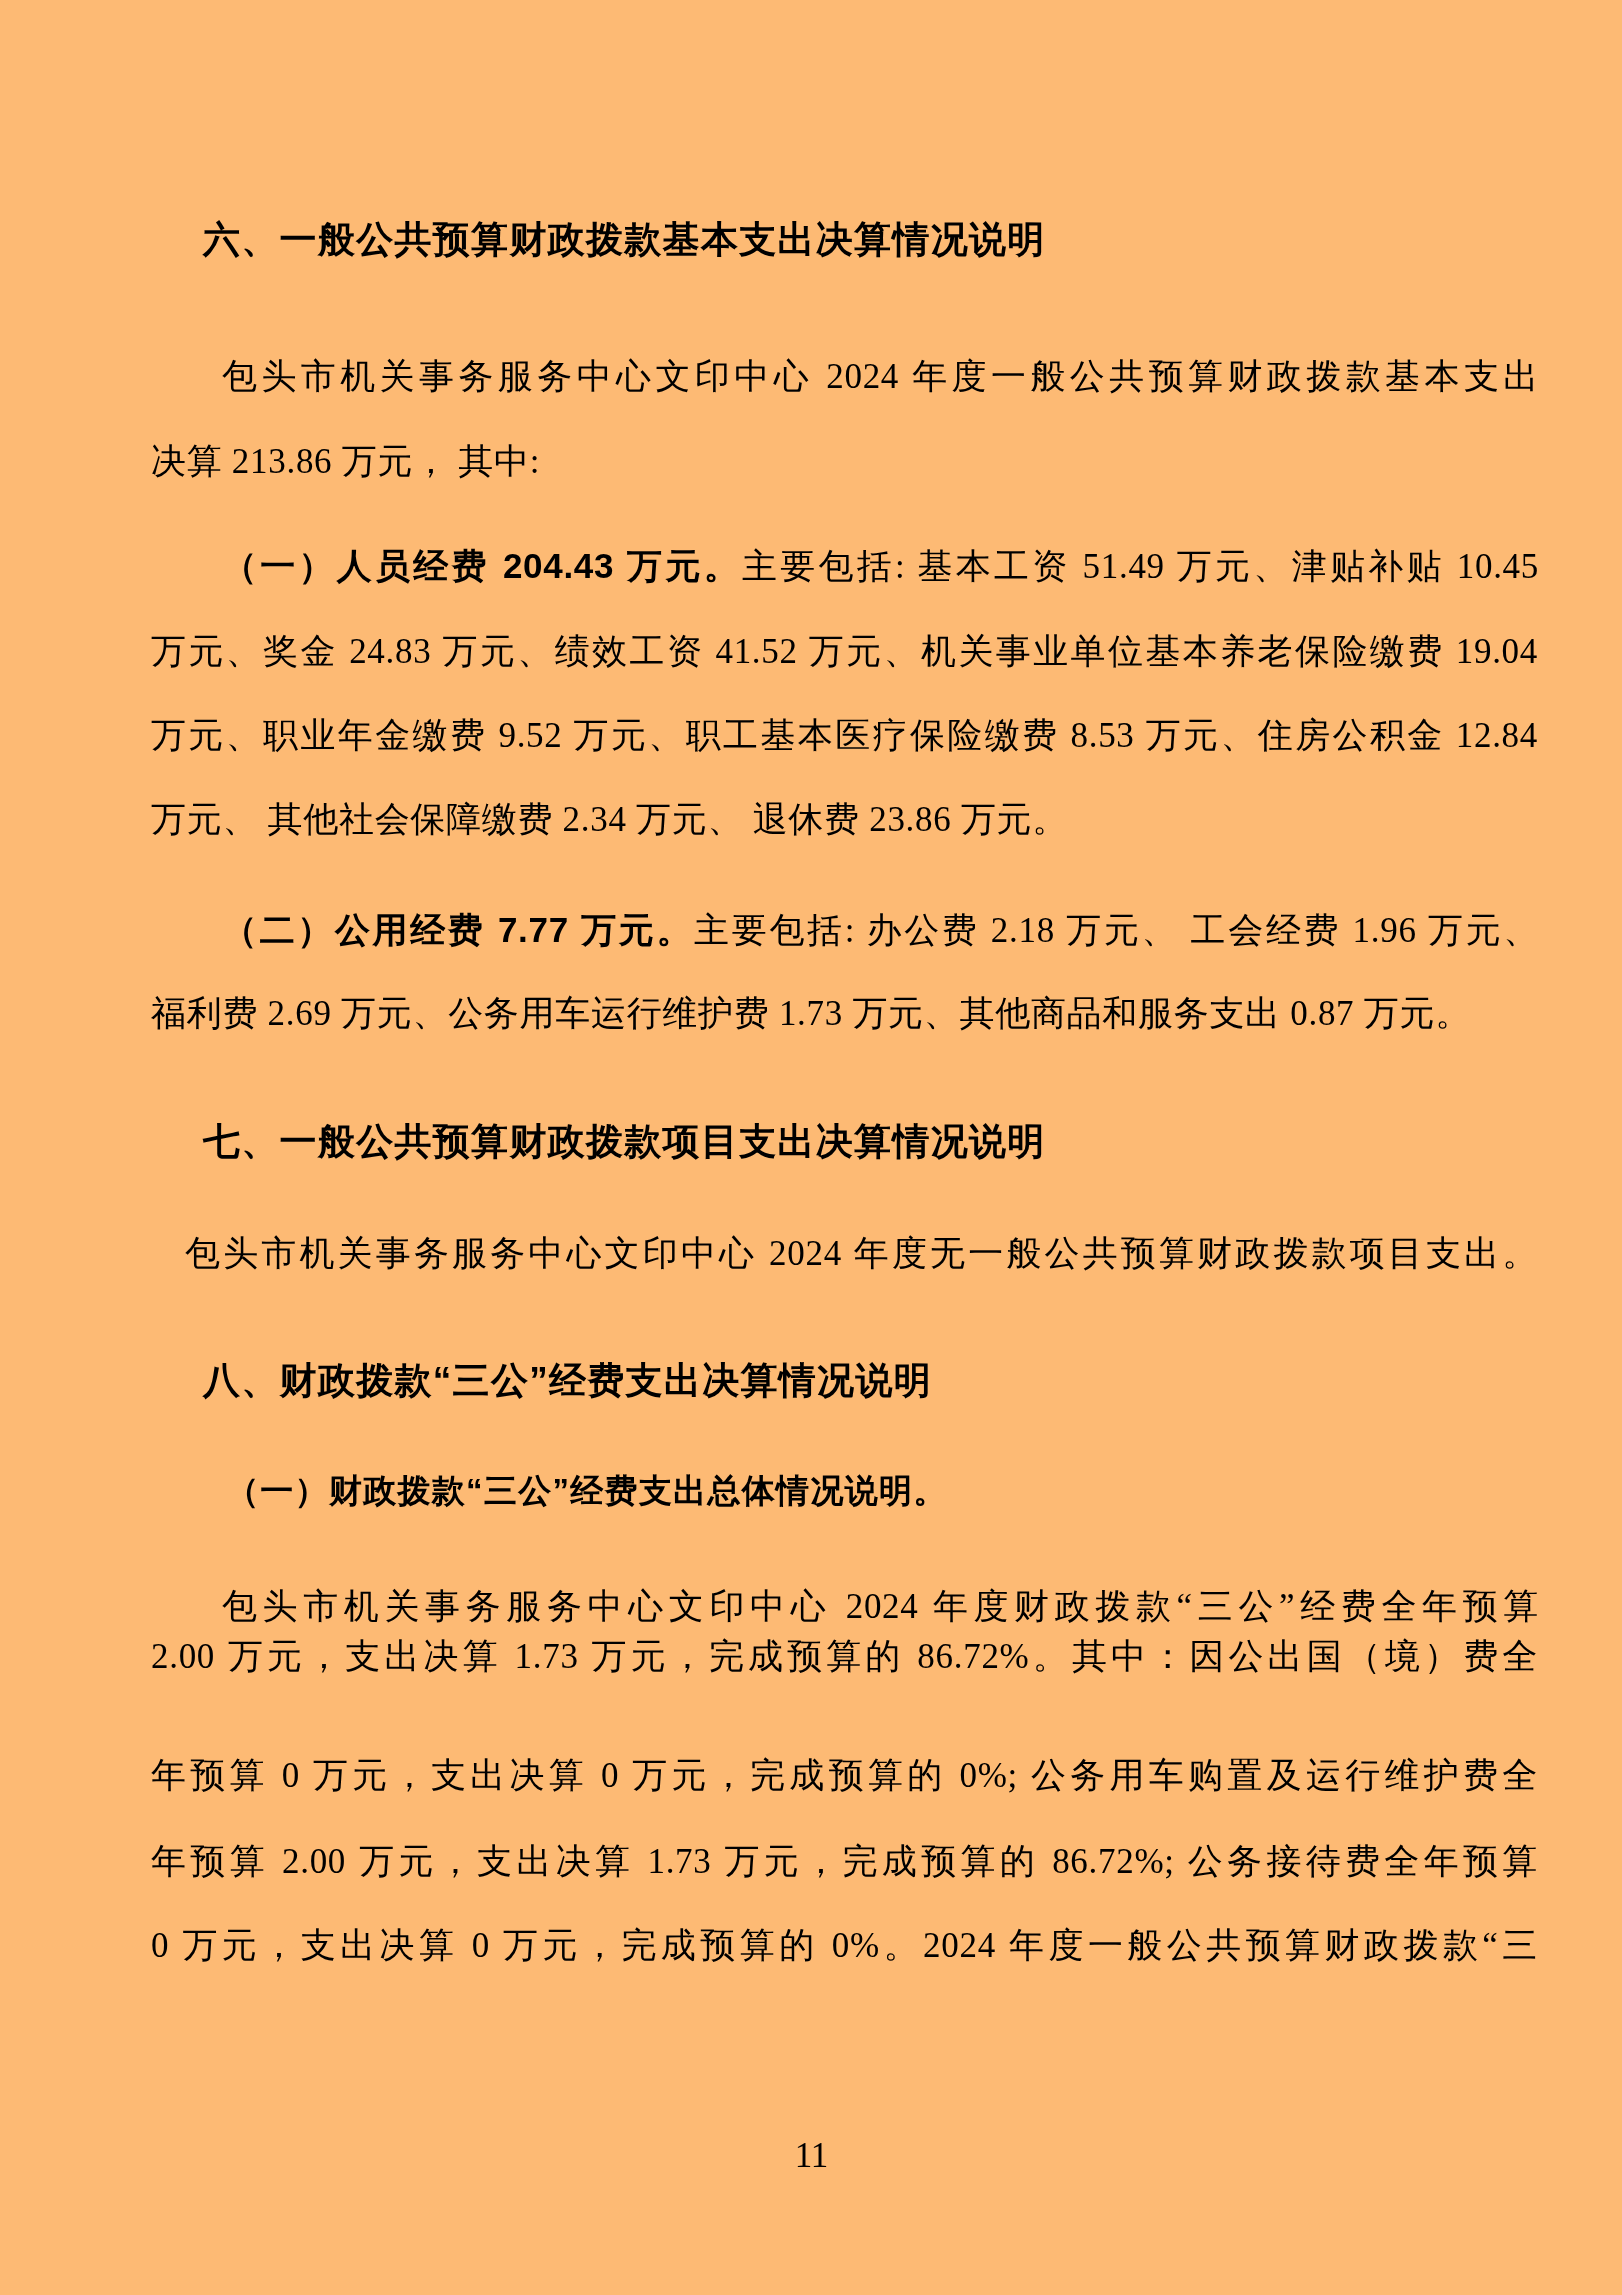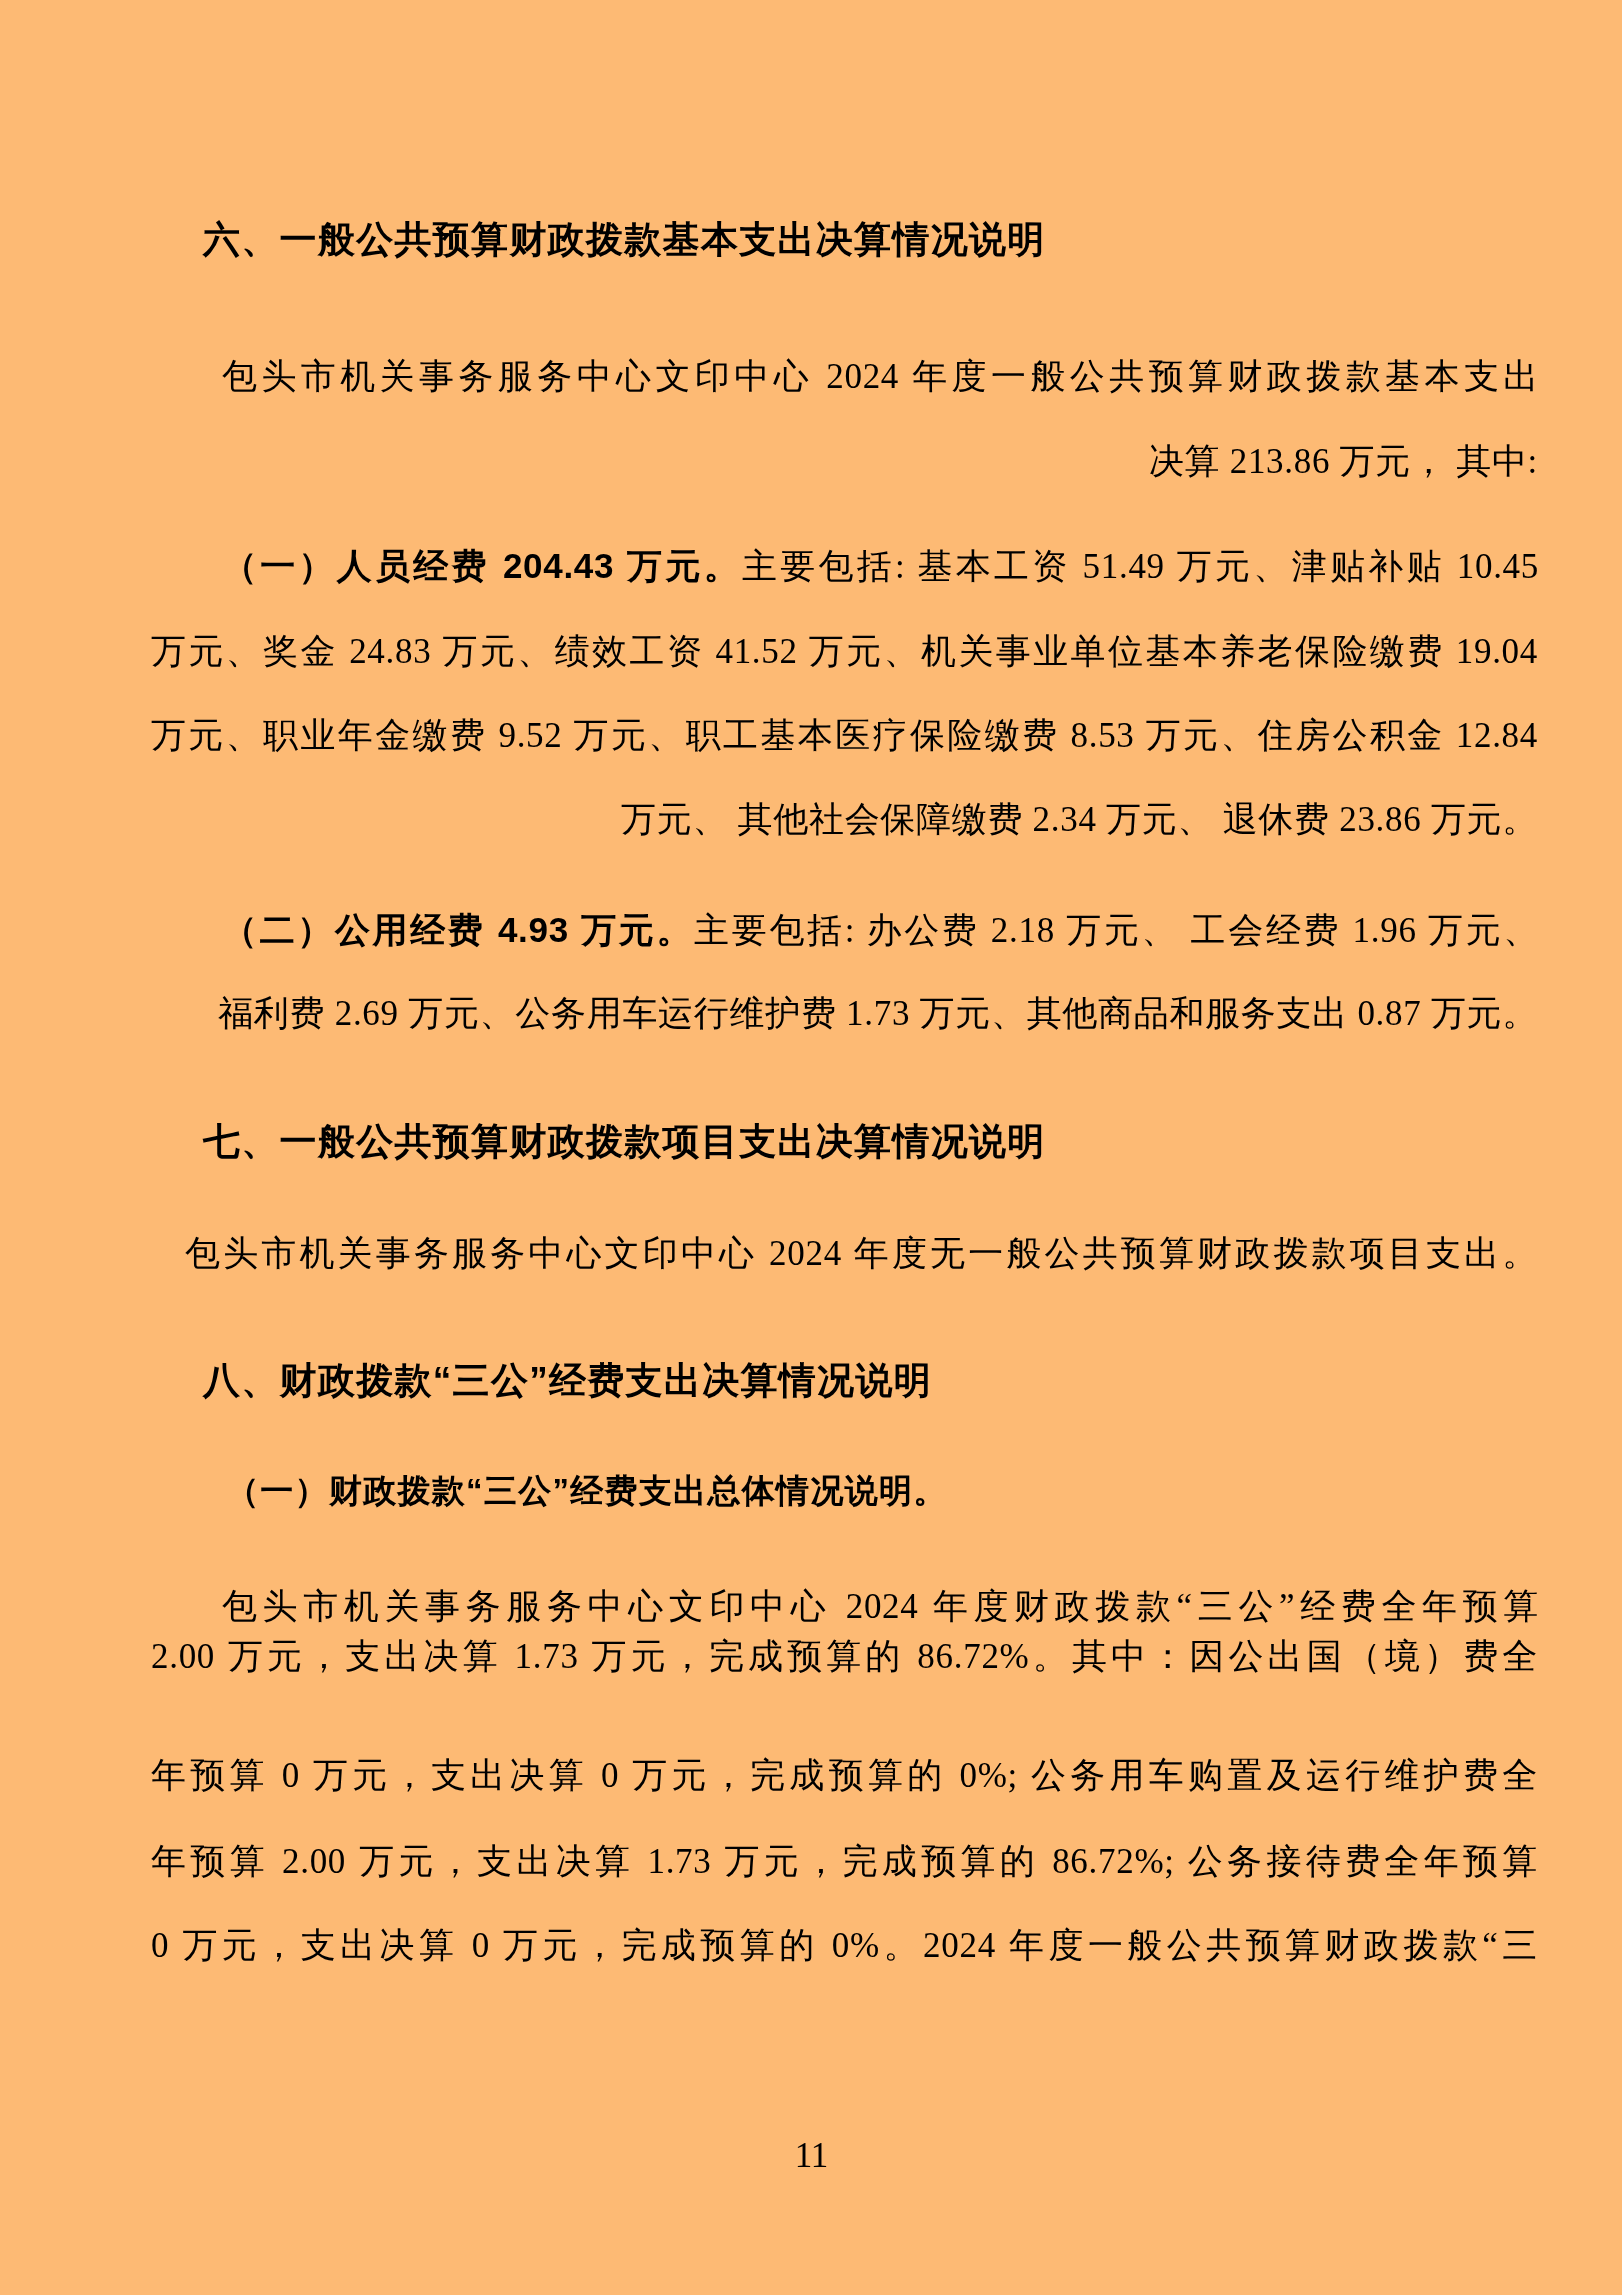--- a/index.html
+++ b/index.html
@@ -27,21 +27,21 @@
     white-space: normal;
     letter-spacing: 0.7px;
   }
   
   .just {
     text-align: justify;
     text-align-last: justify;
   }
   
   .plain {
-    text-align: right;
+    text-align: left;
   }
   
   .ind2 {
     padding-left: 71px;
     width: 1317px;
   }
   .ind1 {
     padding-left: 34px;
     width: 1353px;
   }
@@ -86,21 +86,21 @@
   <div class="head" style="top:197px">六、一般公共预算财政拨款基本支出决算情况说明</div>
 
   <div class="line just ind2" style="top:334px">包头市机关事务服务中心文印中心 2024 年度一般公共预算财政拨款基本支出</div>
   <div class="line plain" style="top:419px">决算 213.86 万元， 其中:</div>
 
   <div class="line just ind2" style="top:523px"><span class="brun">（一）人员经费 204.43 万元。</span><span>主要包括: 基本工资 51.49 万元、津贴补贴 10.45</span></div>
   <div class="line just" style="top:609px">万元、奖金 24.83 万元、绩效工资 41.52 万元、机关事业单位基本养老保险缴费 19.04</div>
   <div class="line just" style="top:693px">万元、职业年金缴费 9.52 万元、职工基本医疗保险缴费 8.53 万元、住房公积金 12.84</div>
   <div class="line plain" style="top:777px">万元、 其他社会保障缴费 2.34 万元、 退休费 23.86 万元。</div>
 
-  <div class="line just ind2" style="top:887px"><span class="brun">（二）公用经费 4.93 万元。</span><span>主要包括: 办公费 2.18 万元、 工会经费 1.96 万元、</span></div>
+  <div class="line just ind2" style="top:887px"><span class="brun">（二）公用经费 7.77 万元。</span><span>主要包括: 办公费 2.18 万元、 工会经费 1.96 万元、</span></div>
   <div class="line plain" style="top:971px">福利费 2.69 万元、公务用车运行维护费 1.73 万元、其他商品和服务支出 0.87 万元。</div>
 
   <div class="head" style="top:1099px">七、一般公共预算财政拨款项目支出决算情况说明</div>
 
   <div class="line just ind1" style="top:1211px">包头市机关事务服务中心文印中心 2024 年度无一般公共预算财政拨款项目支出。</div>
 
   <div class="head" style="top:1338px">八、财政拨款“三公”经费支出决算情况说明</div>
 
   <div class="head subhead" style="top:1448px">（一）财政拨款“三公”经费支出总体情况说明。</div>
 

